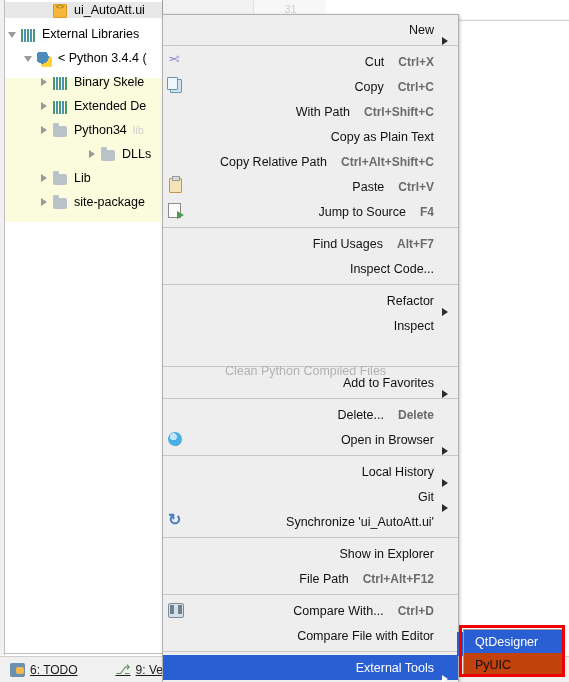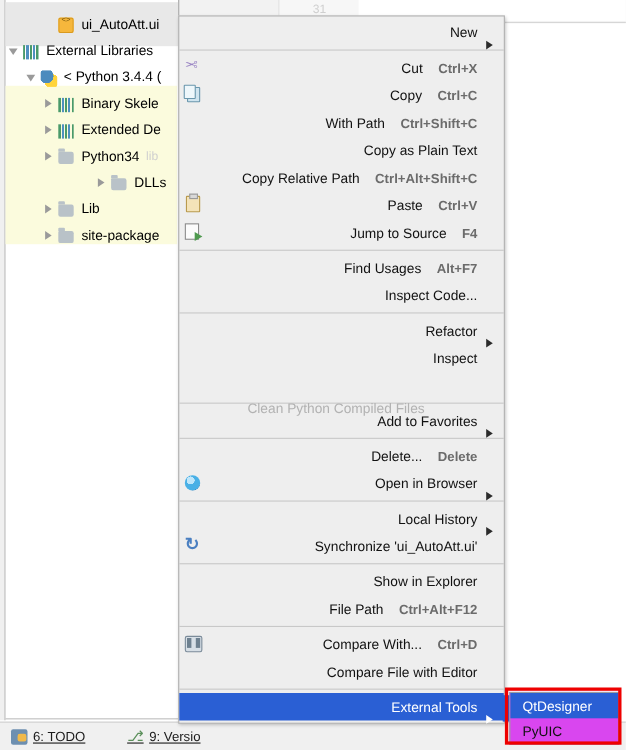--- a/index.html
+++ b/index.html
@@ -66,21 +66,21 @@
   }
   .tree-yellow-band {
     position: absolute;
     left: 5px; top: 78px;
     width: 156px; height: 144px;
     background: #fbfbdd;
   }
   .tree-row {
     position: absolute;
     left: 5px;
-    height: 40px;
+    height: 16px;
     width: 157px;
     display: flex;
     align-items: center;
     white-space: nowrap;
     font-size: 12.5px;
   }
   .tree-row.selected {
     background: #e8e8e8;
   }
   .tw-arrow {
@@ -355,21 +355,21 @@
   .g-compare::after {
     content:"";
     position:absolute;right:1px;top:1px;width:4px;height:9px;background:#6e8190;
   }
 
   
   #external-tools-submenu {
     position: absolute;
     left: 463px; top: 629px;
     width: 98px;
-    background: #d946ef;
+    background: #c2410c;
     border: 1px solid #9e9e9e;
     z-index: 50;
   }
   .sub-item {
     height: 23px;
     display: flex;
     align-items: center;
     padding-left: 11px;
     font-size: 12.5px;
     color: #111111;
@@ -612,20 +612,25 @@
         <span class="mi-label">Open in Browser</span>
         <div class="mi-arrow has"></div>
       </div>
       <div class="menu-sep"></div>
       <div class="menu-item">
         <div class="mi-icon"></div>
         <span class="mi-label">Local History</span>
         <div class="mi-arrow has"></div>
       </div>
       <div class="menu-item">
+        <div class="mi-icon"></div>
+        <span class="mi-label">Git</span>
+        <div class="mi-arrow has"></div>
+      </div>
+      <div class="menu-item">
         <div class="mi-icon">
           <div class="g g-sync"></div>
         </div>
         <span class="mi-label">Synchronize 'ui_AutoAtt.ui'</span>
         <div class="mi-arrow"></div>
       </div>
       <div class="menu-sep"></div>
       <div class="menu-item">
         <div class="mi-icon"></div>
         <span class="mi-label">Show in Explorer</span>

